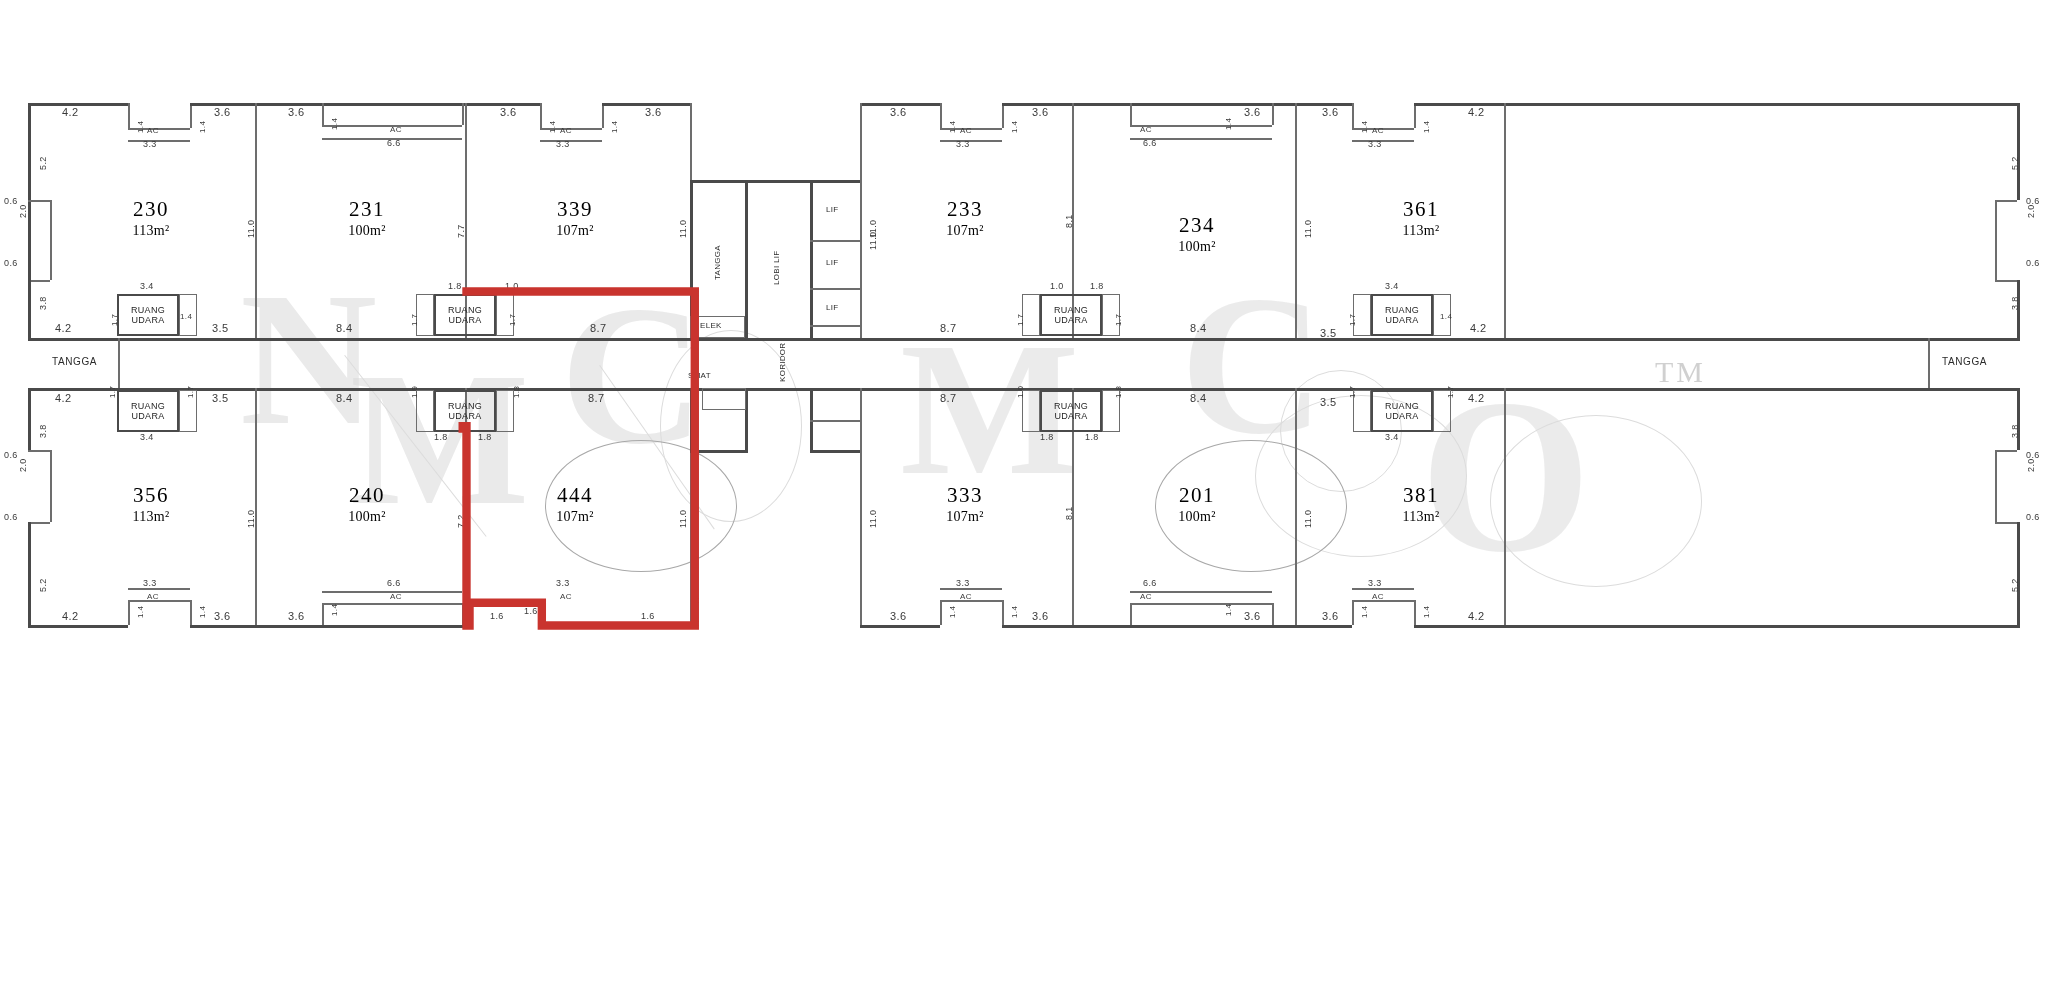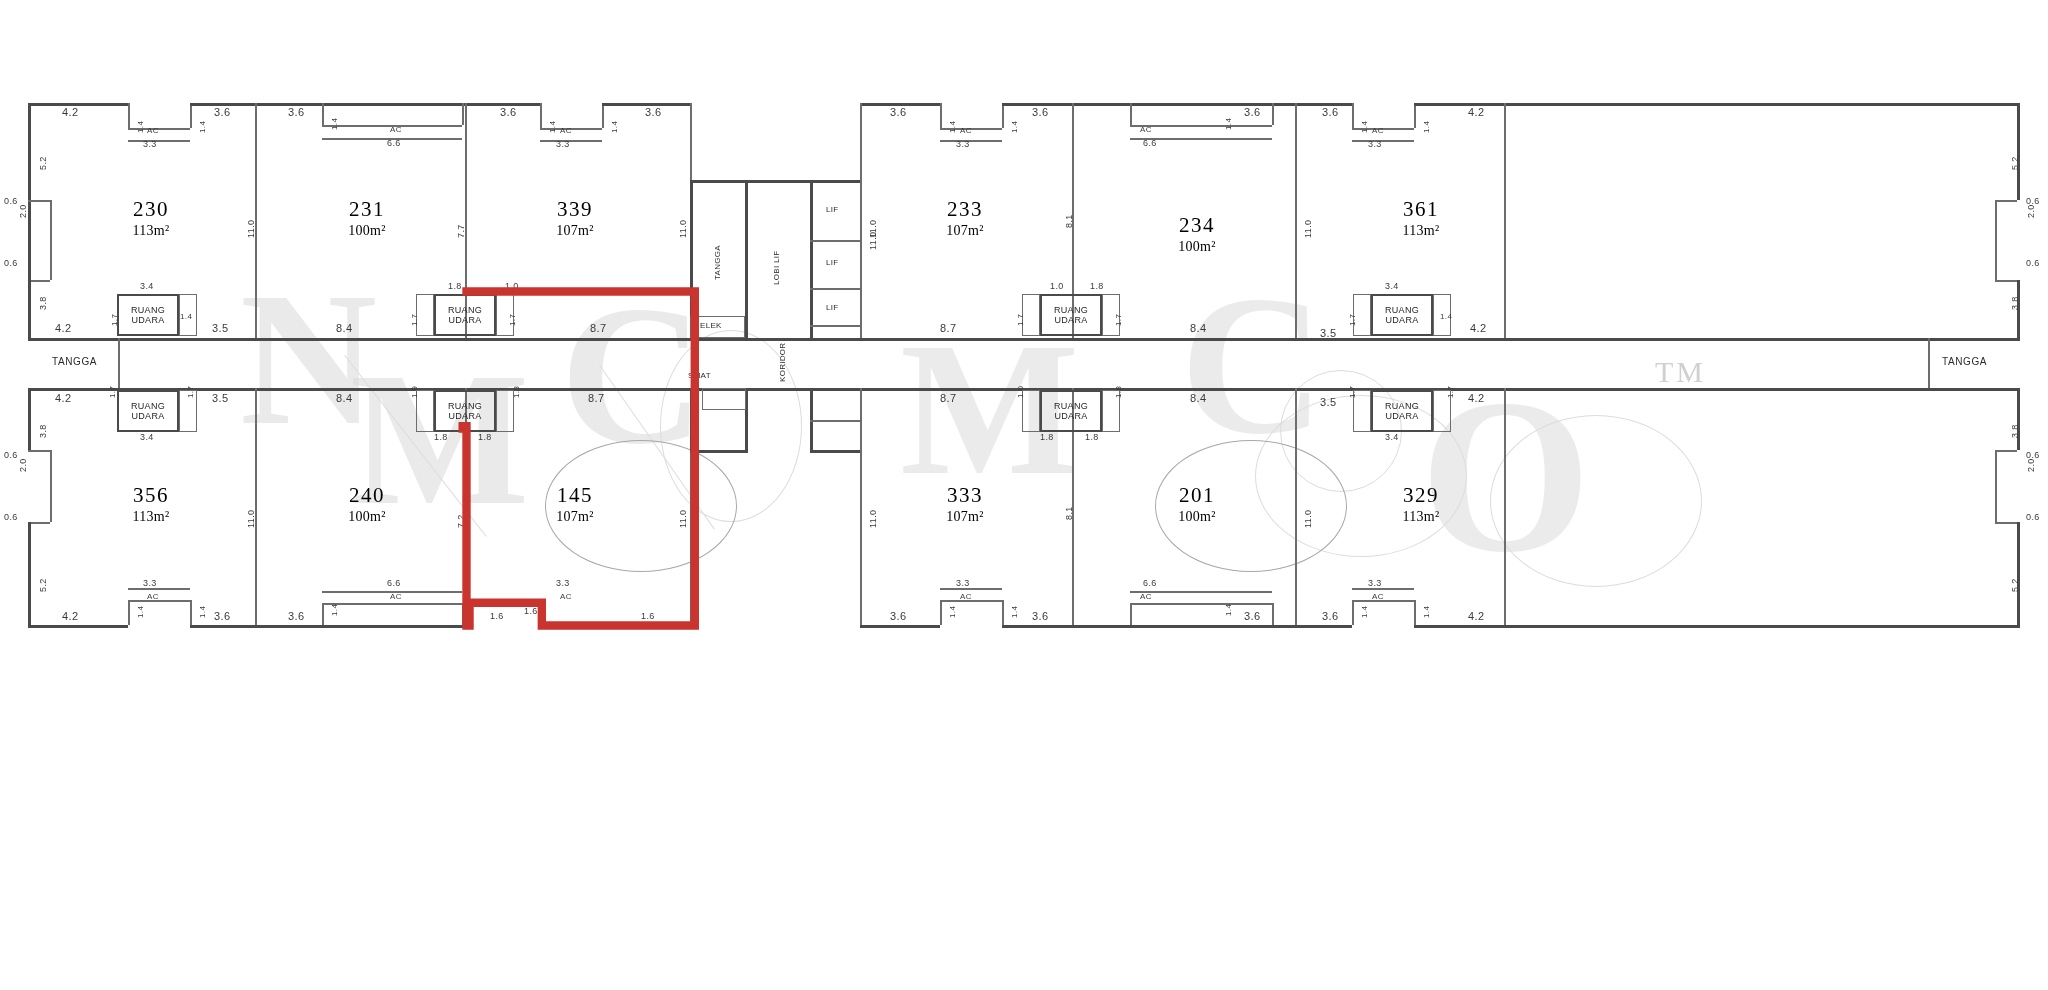--- a/index.html
+++ b/index.html
@@ -294,33 +294,33 @@
 
   <div class="unit" style="left:96px;top:482px;width:110px;">
     <div class="no">356</div>
     <div class="ar">113m²</div>
   </div>
   <div class="unit" style="left:312px;top:482px;width:110px;">
     <div class="no">240</div>
     <div class="ar">100m²</div>
   </div>
   <div class="unit" style="left:520px;top:482px;width:110px;">
-    <div class="no">145</div>
+    <div class="no">444</div>
     <div class="ar">107m²</div>
   </div>
   <div class="unit" style="left:910px;top:482px;width:110px;">
     <div class="no">333</div>
     <div class="ar">107m²</div>
   </div>
   <div class="unit" style="left:1142px;top:482px;width:110px;">
     <div class="no">201</div>
     <div class="ar">100m²</div>
   </div>
   <div class="unit" style="left:1366px;top:482px;width:110px;">
-    <div class="no">329</div>
+    <div class="no">381</div>
     <div class="ar">113m²</div>
   </div>
 
   <div class="dim" style="left:62px;top:106px;">4.2</div>
   <div class="dim vt xs" style="left:136px;top:133px;">1.4</div>
   <div class="dim xs" style="left:147px;top:126px;">AC</div>
   <div class="dim sm" style="left:143px;top:139px;">3.3</div>
   <div class="dim vt xs" style="left:198px;top:133px;">1.4</div>
   <div class="dim" style="left:214px;top:106px;">3.6</div>
 

